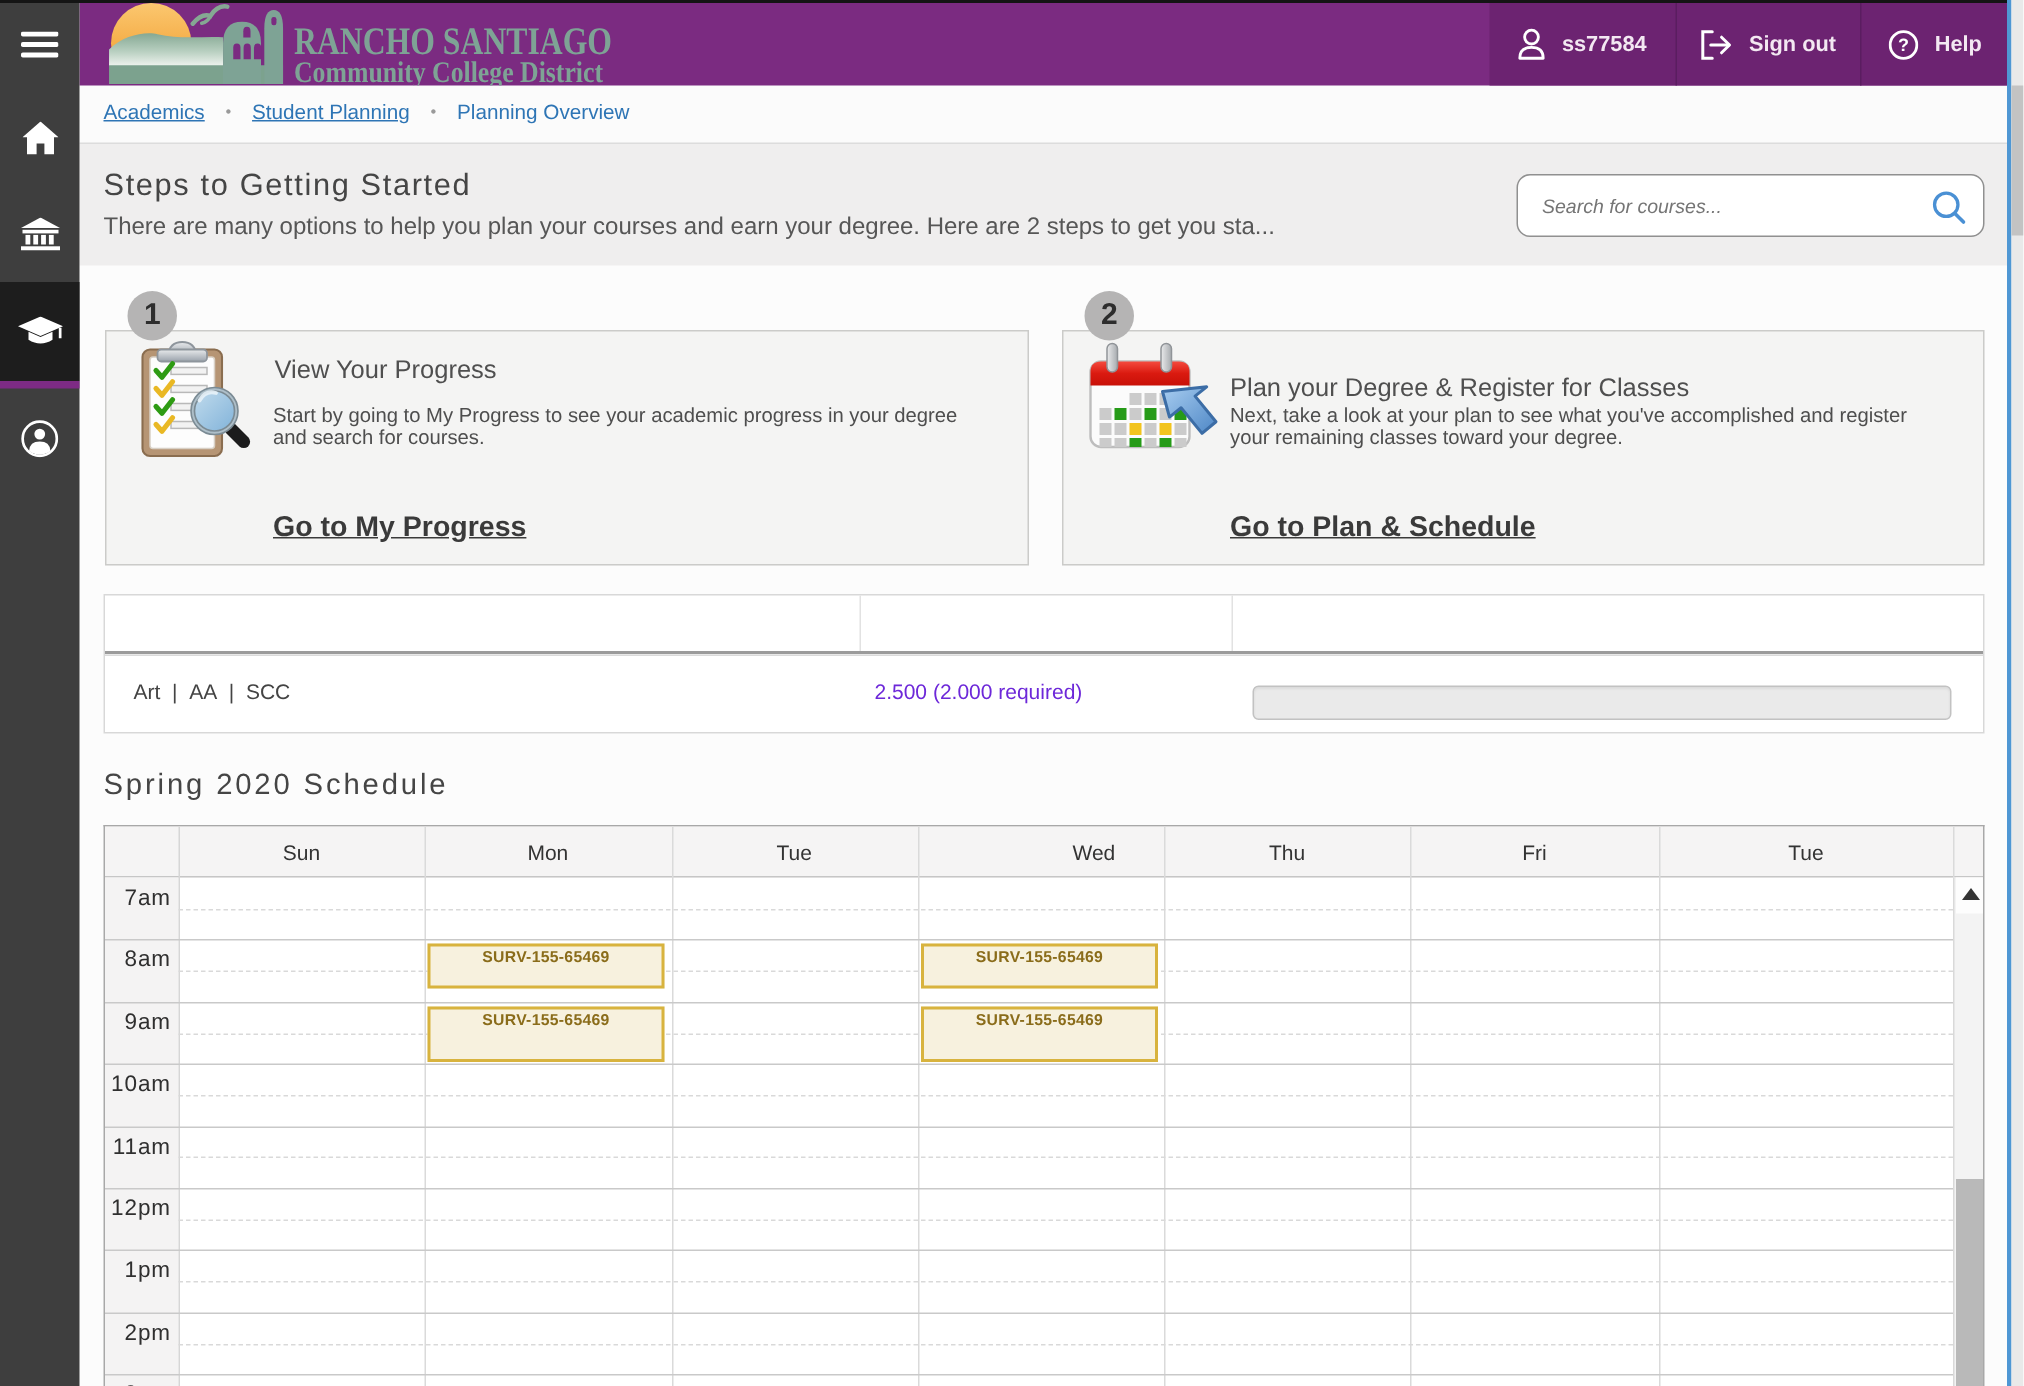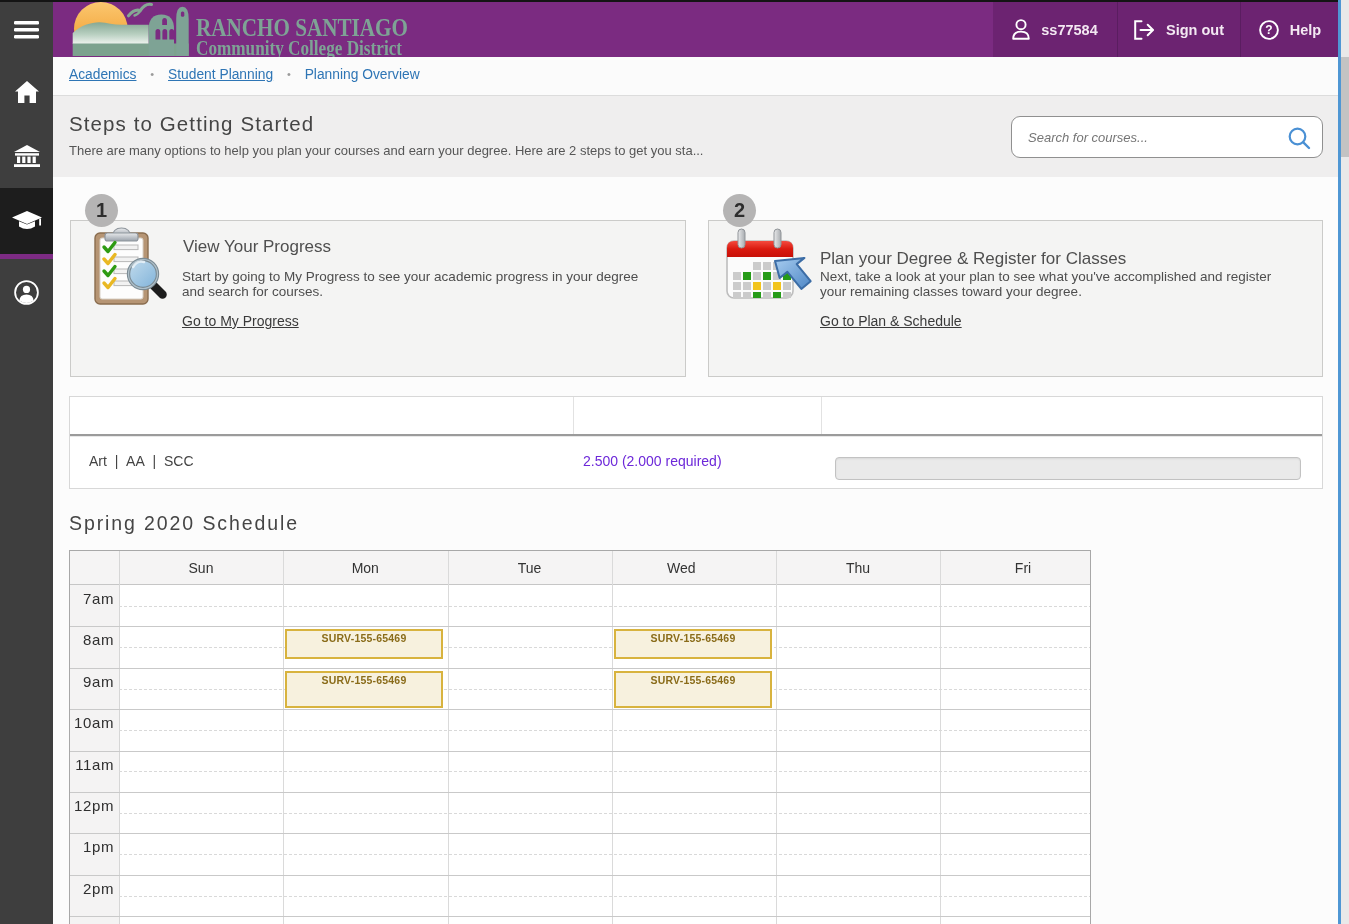--- a/index.html
+++ b/index.html
@@ -23,40 +23,40 @@
   #strack { left:1341px; top:0; width:8px; height:924px; background:#e9e9e9; z-index:40; }
   #sthumb { left:1341px; top:57px; width:8px; height:100px; background:#c3c3c3; z-index:41; }
   
   #crumb { left:53px; top:57px; width:1286px; height:39px; background:#fbfbfb; border-bottom:1px solid #dcdcdc; font-size:13.8px; }
   #crumb a { color:#2e75b5; text-decoration:underline; }
   #crumb .cur { color:#2e75b5; text-decoration:none; }
   #crumb .sep { color:#9a9a9a; font-size:11px; vertical-align:1px; }
   
   #band { left:53px; top:96px; width:1286px; height:81px; background:#efeeee; }
   #band h1 { position:absolute; left:16px; top:16px; font-size:20.5px; font-weight:400; color:#454545; letter-spacing:1.1px; }
-  #band p { position:absolute; left:16px; top:47px; font-size:13px; color:#565656; }
+  #band p { position:absolute; left:16px; top:47px; font-size:16px; color:#565656; }
   #search { position:absolute; left:958px; top:20px; width:312px; height:42px; background:#fff; border:1px solid #909090; border-radius:9px; }
   #search .ph { position:absolute; left:16px; top:13px; font-size:13px; font-style:italic; color:#757575; }
   #search svg { position:absolute; right:10px; top:9px; }
   
   .card { position:absolute; top:220px; height:157px; background:#f4f4f3; border:1px solid #cbcbc9; }
   .numc { position:absolute; width:33px; height:33px; border-radius:50%; background:#b5b4b4; color:#2d2d2d; font-size:20px; font-weight:700; text-align:center; line-height:33px; z-index:5; }
   .ctitle { position:absolute; font-size:17px; color:#4f4f4f; letter-spacing:0; }
   .cbody { position:absolute; font-size:13.5px; line-height:15px; color:#4e4e4e; }
-  .clink { position:absolute; font-size:14px; font-weight:400; color:#3a3a3a; text-decoration:underline; }
+  .clink { position:absolute; font-size:19px; font-weight:700; color:#3a3a3a; text-decoration:underline;margin-top:28px; }
   
   #ptable { left:69px; top:396px; width:1254px; height:93px; background:#fff; border:1px solid #d8d8d8; }
   #ptable .thead { position:absolute; left:0; top:0; width:1252px; height:37px; background:#f7f7f7; color:#555; font-size:13.5px; }
   #ptable .thickline { position:absolute; left:0; top:37px; width:1252px; height:3px; background:#9b9b9b; border-bottom:1px solid #e8e8e8; }
   #ptable .vline { position:absolute; top:0; width:1px; height:37px; background:#e2e2e2; }
   #pbar { position:absolute; left:765px; top:60px; width:466px; height:23px; background:#eaeaea; border:1px solid #c2c2c2; border-radius:4px; box-shadow:inset 0 1px 2px rgba(0,0,0,0.08); }
   
   #sched-h { left:69px; top:512px; font-size:19.5px; font-weight:400; color:#454545; letter-spacing:1.9px; }
   
-  #cal { left:69px; top:550px; width:1022px; height:374px; background:#fff; border:1px solid #a8a8a8; border-bottom:none; overflow:hidden; }
+  #cal { left:69px; top:550px; width:1254px; height:374px; background:#fff; border:1px solid #a8a8a8; border-bottom:none; overflow:hidden; }
   .cal-abs { position:absolute; }
   .dayhdr { background:#f5f4f4; border-bottom:1px solid #c6c6c6; }
   .daylbl { position:absolute; top:9px; font-size:14px; color:#333; text-align:center; }
   .hline { background:#c9c9c9; height:1px; }
   .dline { border-top:1px dashed #d9d9d9; height:0; }
   .vcol { background:#dadada; width:1px; }
   .tlbl { position:absolute; font-size:15px; color:#2f2f2f; text-align:right; width:44px; letter-spacing:0.6px; }
   .evt { position:absolute; background:#f7f1de; border:2px solid #d8b33e; color:#8a6c1a; font-size:10.5px; font-weight:700; text-align:center; padding-top:1px; letter-spacing:0.2px; }
   #calsb { background:#f3f3f3; border-left:1px solid #d9d9d9; }
   #calsb .thumb { position:absolute; left:1px; top:201px; width:18px; height:173px; background:#b9b9b9; }
@@ -272,21 +272,21 @@
   <span style="position:absolute;left:513px;top:56px;font-size:14px;color:#6d28d9;">2.500 (2.000 required)</span>
   <div id="pbar"></div>
 </div>
 
 <div class="abs" id="sched-h">Spring 2020 Schedule</div>
 <div class="abs" id="cal">
     <div class="cal-abs dayhdr" style="left:0;top:0;width:1252px;height:34px;"></div>
 <div class="daylbl" style="left:49px;width:164px;">Sun</div>
 <div class="daylbl" style="left:213px;width:164.5px;">Mon</div>
 <div class="daylbl" style="left:377.5px;width:164.0px;">Tue</div>
-<div class="daylbl" style="left:523px;width:164.5px;padding-left:12px;">Wed</div>
+<div class="daylbl" style="left:571px;width:164.5px;padding-left:12px;">Wed</div>
 <div class="daylbl" style="left:706px;width:164px;">Thu</div>
 <div class="daylbl" style="left:870px;width:166px;">Fri</div>
 <div class="daylbl" style="left:1036px;width:196px;">Tue</div>
 <div class="cal-abs" style="left:0;top:34px;width:49px;height:340px;background:#f4f3f3;"></div>
 
 <div class="tlbl" style="left:0;top:39.0px;">7am</div>
 
 <div class="tlbl" style="left:0;top:80.4px;">8am</div>
 
 <div class="tlbl" style="left:0;top:121.8px;">9am</div>

